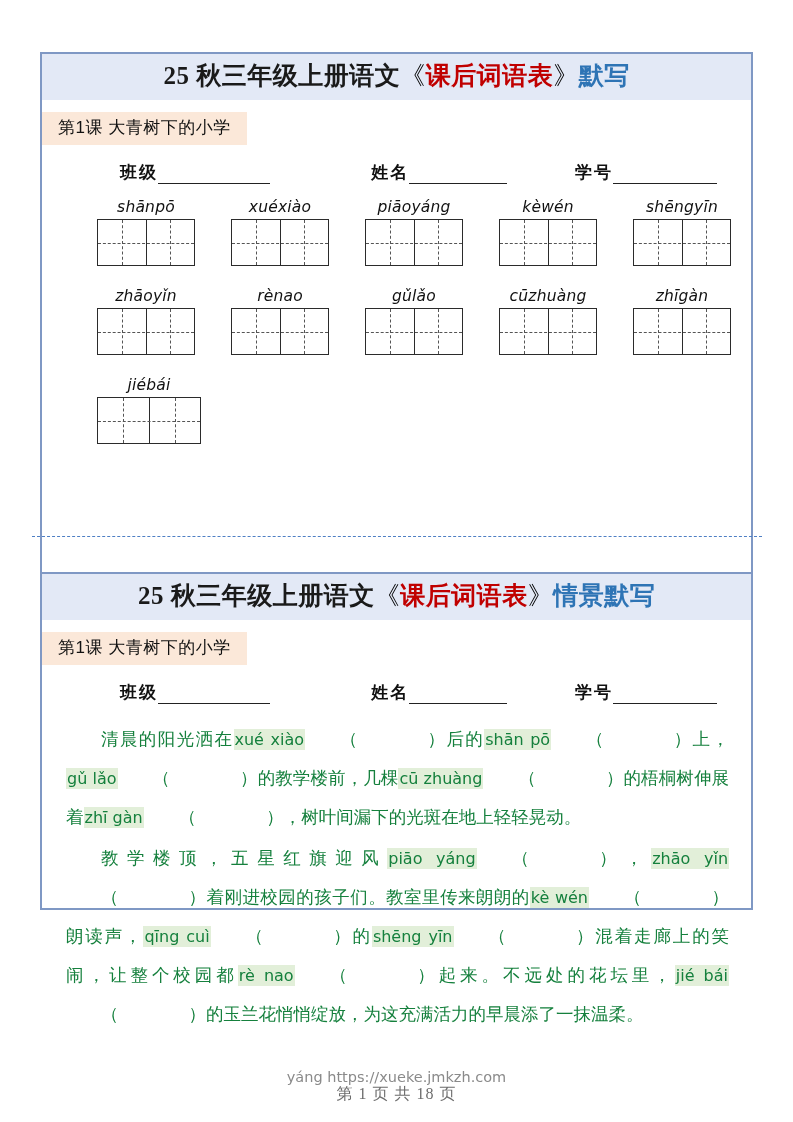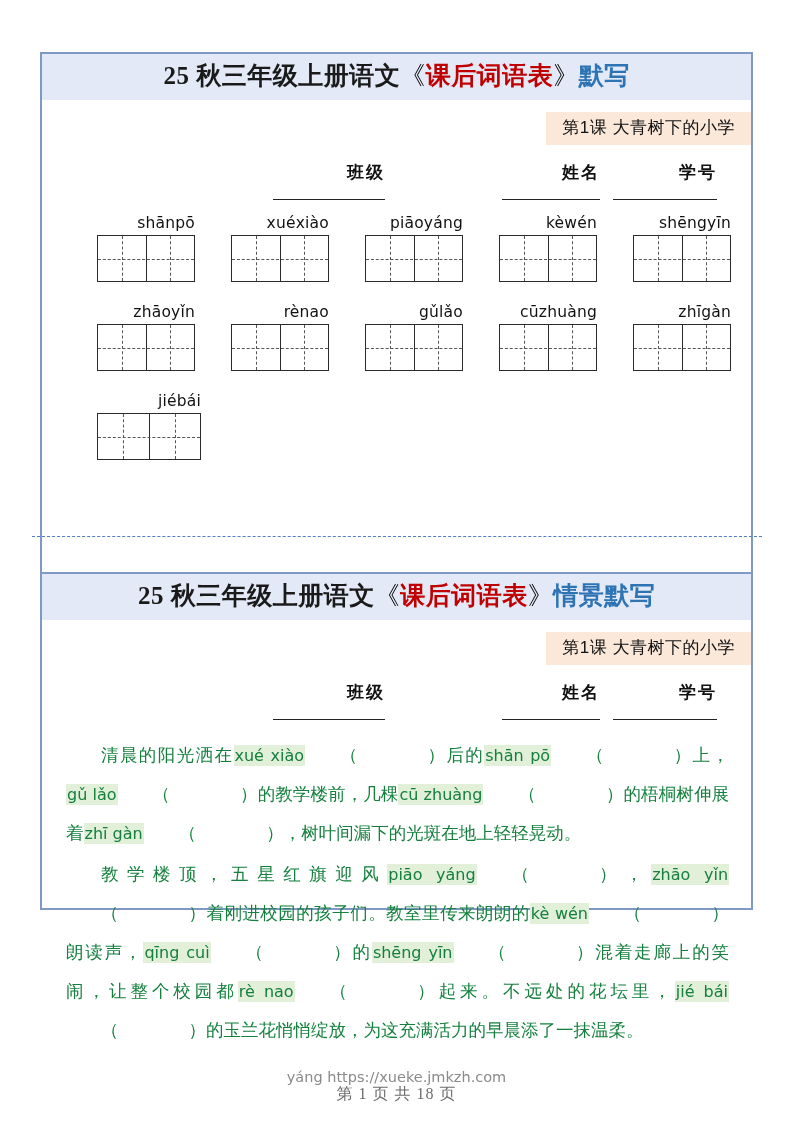--- a/index.html
+++ b/index.html
@@ -47,21 +47,21 @@
     font-weight: bold;
     font-size: 25px;
     letter-spacing: 0.5px;
     color: #1a1a1a;
   }
   .card-title .t-red  { color: #c00000; }
   .card-title .t-blue { color: #2e74b5; }
   .card-title .t-brk  { color: #000000; font-weight: normal; }
 
   .lesson-wrap {
-    text-align: right;
+    text-align: left;
     margin-top: 12px;
   }
   .lesson-badge {
     display: inline-block;
     background: #fbe8d9;
     padding: 4px 16px 6px 16px;
     font-family: "Liberation Sans", "DejaVu Sans", sans-serif;
     font-size: 17px;
     color: #111111;
     letter-spacing: 0.5px;
@@ -70,21 +70,21 @@
   
   .info-row {
     display: flex;
     margin-top: 16px;
     padding: 0 34px 0 78px;
     font-size: 17px;
     color: #111;
     font-family: "Liberation Serif", "DejaVu Serif", serif;
     font-weight: bold;
   }
-  .info-item { display: flex; align-items: flex-end; flex-direction: column; }
+  .info-item { display: flex; align-items: flex-end; }
   .info-item .lbl { white-space: nowrap; letter-spacing: 2px; }
   .info-item .blank {
     display: inline-block;
     border-bottom: 1.6px solid #222;
     height: 15px;
   }
   #info-class { width: 265px; }
   #info-class .blank { width: 112px; }
   #info-name  { width: 215px; }
   #info-name  .blank { width: 98px; }
@@ -94,27 +94,28 @@
   
   .grid-rows { margin-top: 14px; padding-left: 55px; padding-right: 20px; }
   .grid-row {
     display: flex;
     gap: 36px;
     margin-bottom: 21px;
   }
   .word-cell { width: 104px; }
   .word-pinyin {
     display: flex;
-    justify-content: flex-end;
+    justify-content: center;
     font-family: "DejaVu Sans", "Liberation Sans", sans-serif;
     font-size: 15.5px;
     color: #111;
     margin-bottom: 3px;
     white-space: nowrap;
     letter-spacing: 0.2px;
+    font-style: italic;
   }
   .tianzige {
     display: flex;
     height: 47px;
     border: 1.6px solid #2b2b2b;
     box-sizing: border-box;
     position: relative;
     background: #fff;
   }
   .tianzige .sq {

